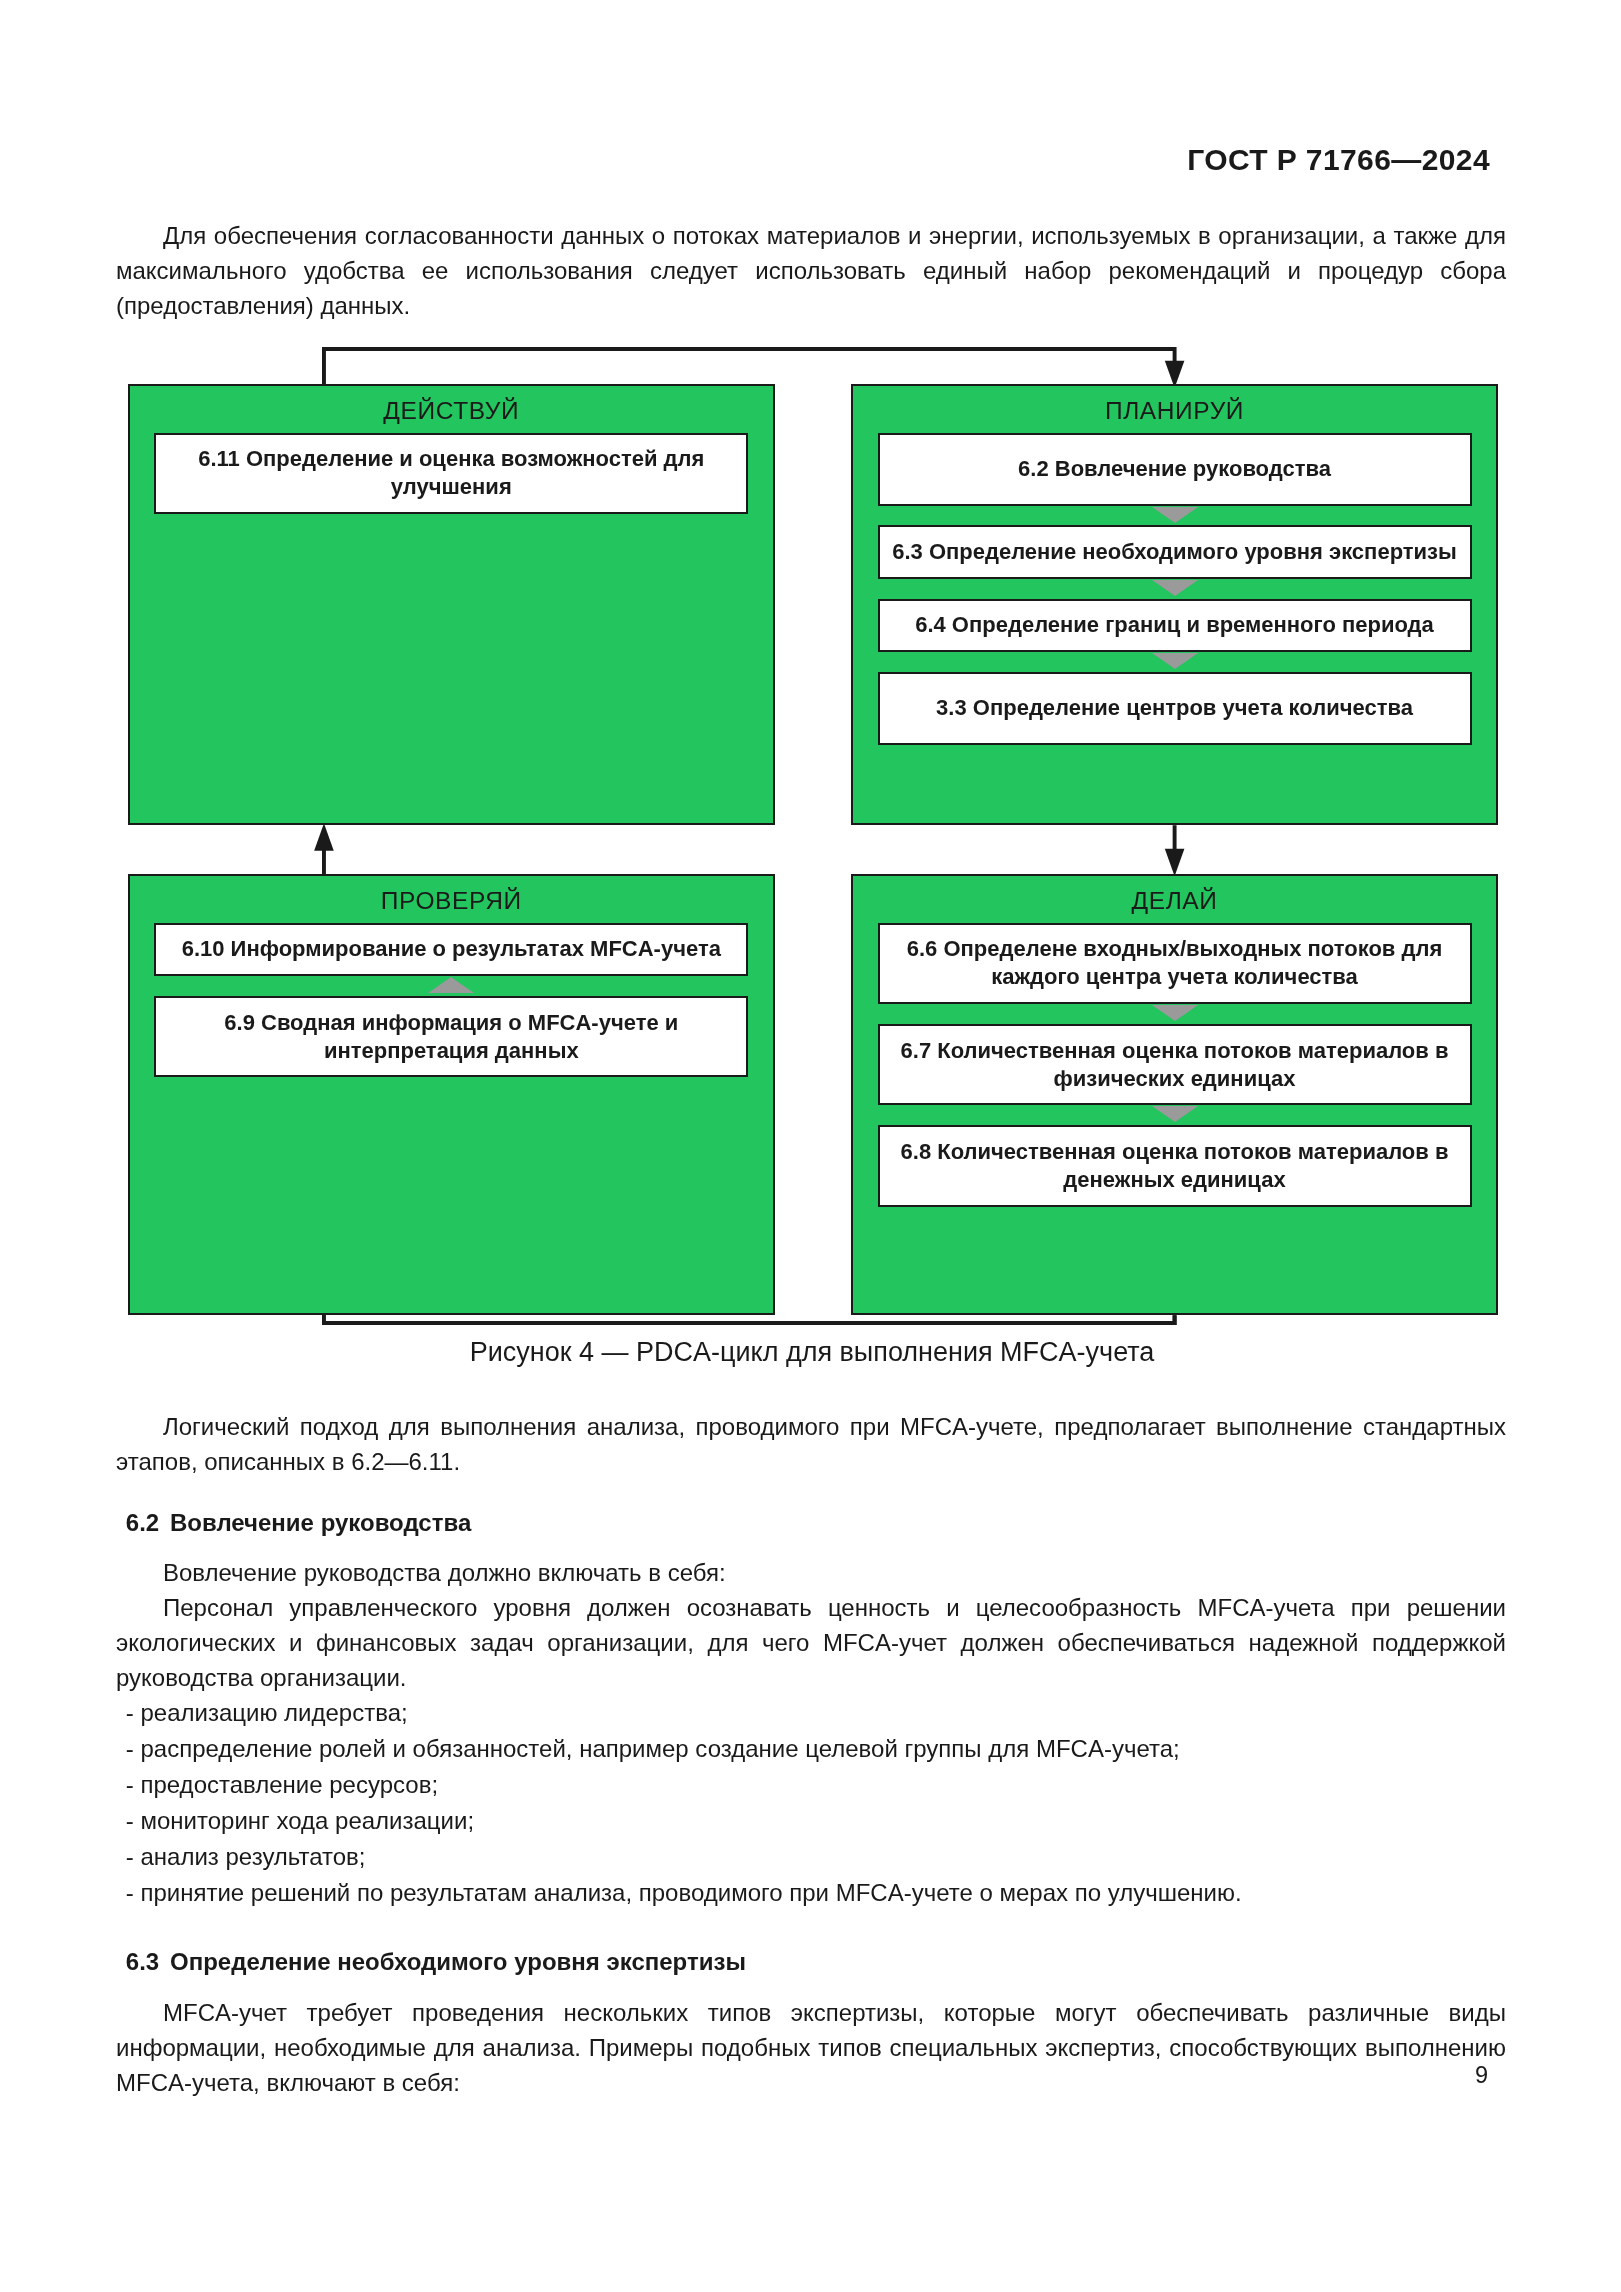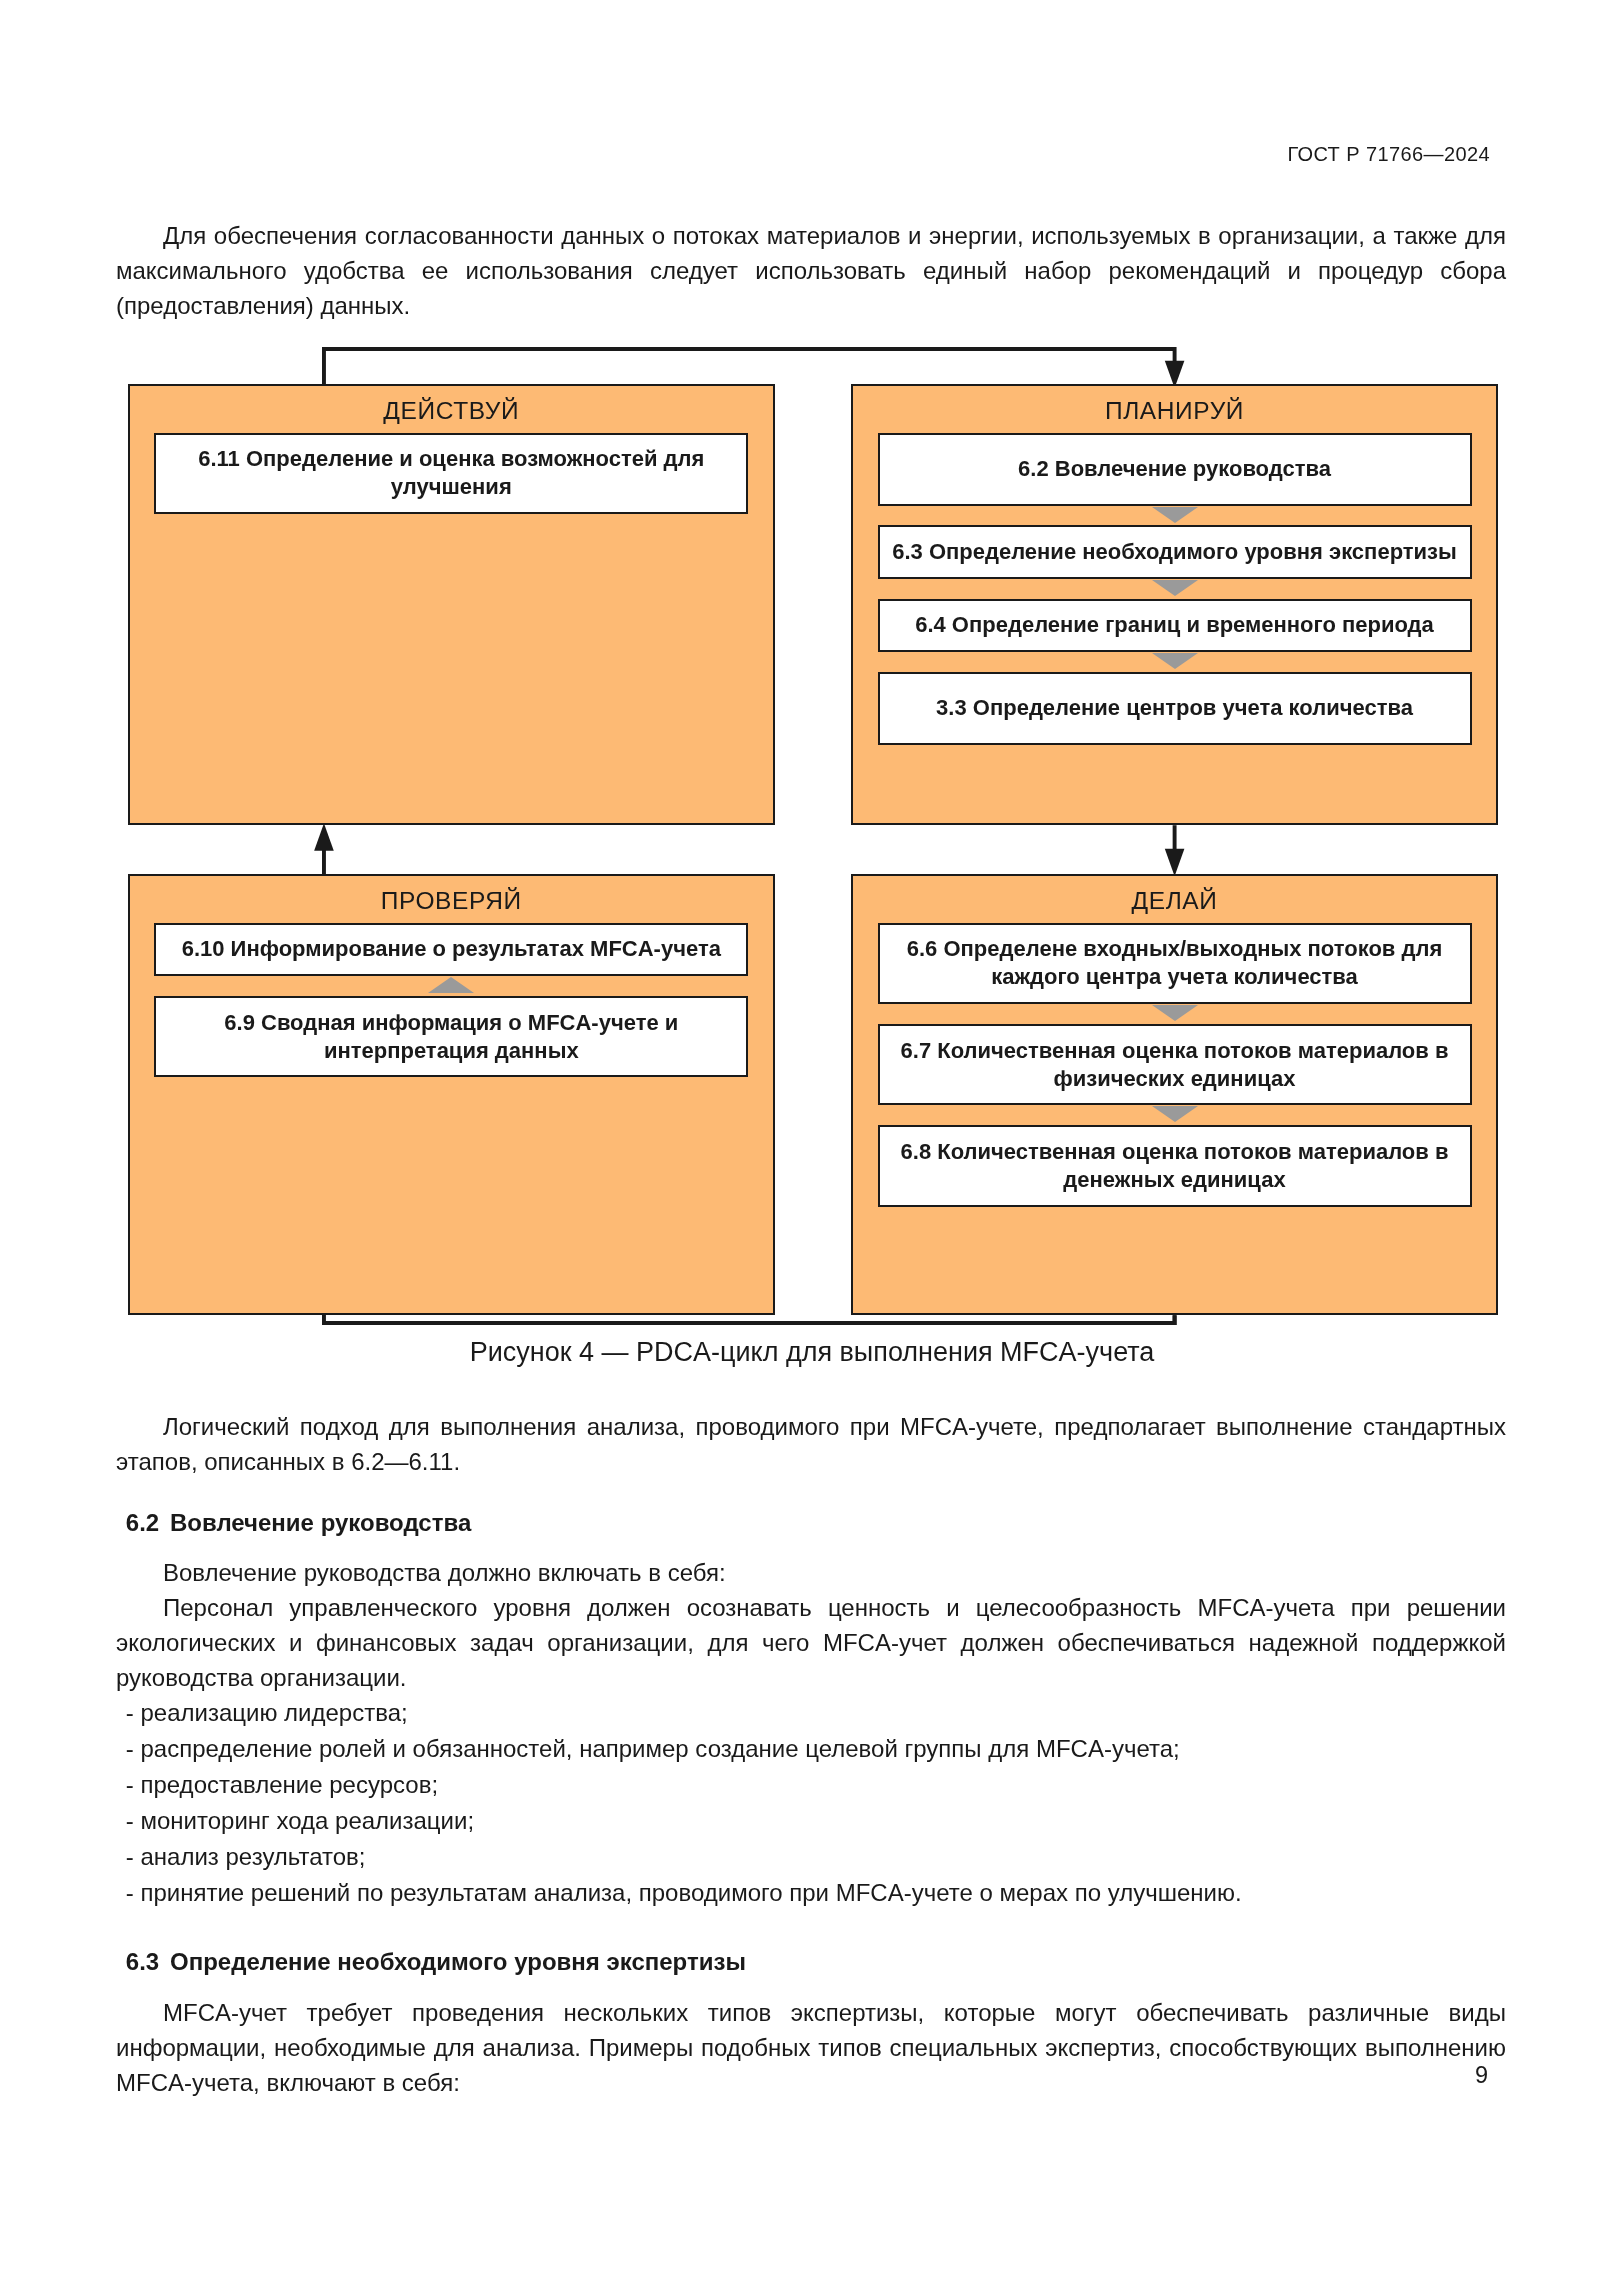--- a/index.html
+++ b/index.html
@@ -18,22 +18,22 @@
     margin: 0 auto;
     background: #ffffff;
     overflow: hidden;
   }
 
   
   .header {
     position: absolute;
     top: 143px;
     right: 131px;
-    font-size: 20px;
-    font-weight: normal;
+    font-size: 30px;
+    font-weight: bold;
     letter-spacing: 0.4px;
     white-space: nowrap;
   }
 
   
   .content {
     position: absolute;
     left: 116px;
     width: 1390px;
     top: 218px;
@@ -76,21 +76,21 @@
     top: 345px;
     width: 1392px;
     height: 980px;
   }
   .fig-svg { position: absolute; left: 0; top: 0; }
 
   .quad {
     position: absolute;
     border: 2.9px solid #1a1a1a;
     box-sizing: border-box;
-    background: #fdba74;
+    background: #22c55e;
   }
   .quad-q1 { left: 11.8px;  top: 39px;  width: 647px; height: 441px; }
   .quad-q2 { left: 735px; top: 39px;  width: 647px; height: 441px; }
   .quad-q3 { left: 11.8px;  top: 529px; width: 647px; height: 441px; }
   .quad-q4 { left: 735px; top: 529px; width: 647px; height: 441px; }
 
   .quad-title {
     text-align: center;
     font-size: 24.5px;
     font-weight: normal;

